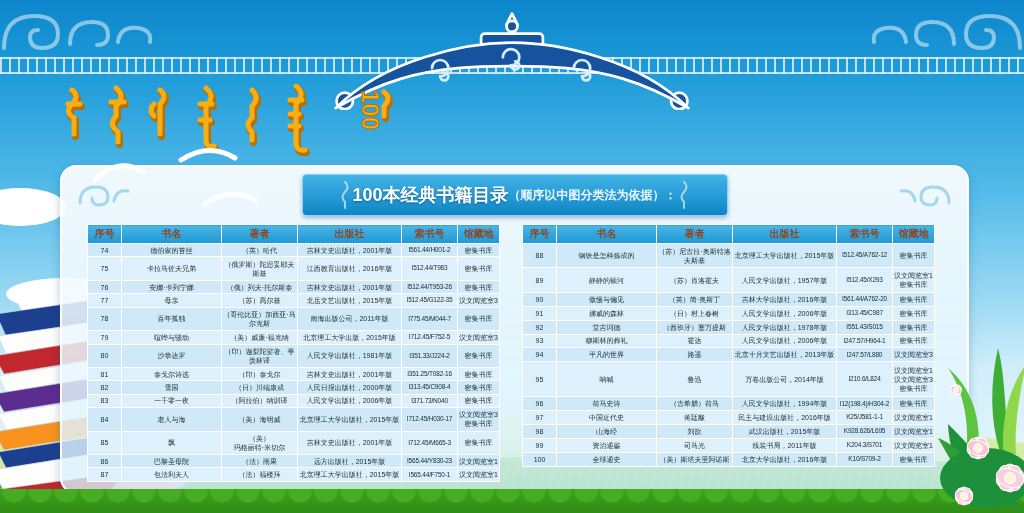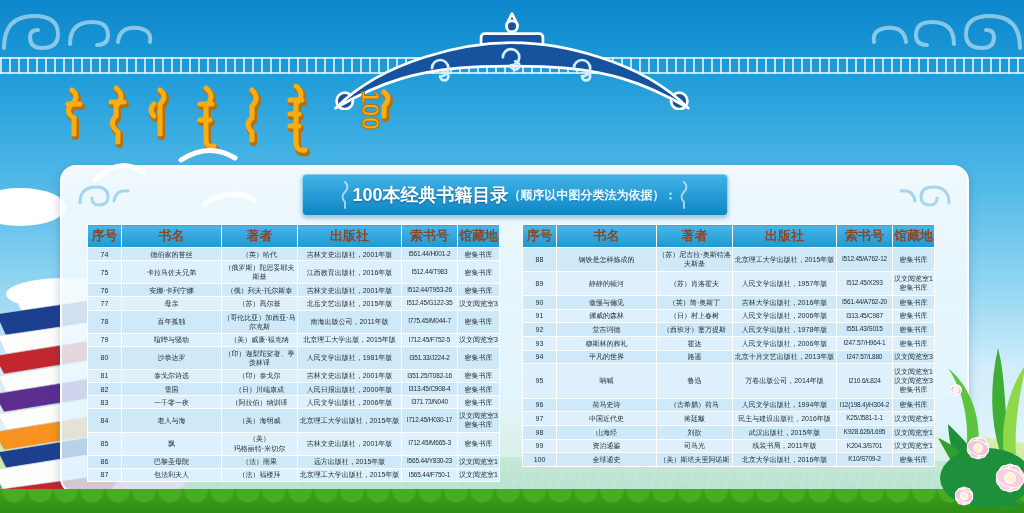--- a/index.html
+++ b/index.html
@@ -47,21 +47,21 @@
           box-shadow:0 2px 4px rgba(10,70,130,.35);}
   .banner-title{font-size:18px;font-weight:900;color:#fff;text-shadow:0 1px 2px rgba(0,40,80,.45);white-space:nowrap;}
   .banner-sub{font-size:12px;font-weight:700;color:#eef9ff;white-space:nowrap;}
   .banner-orn{opacity:.7;}
   .side-orn{position:absolute;top:14px;opacity:.9;}
   .side-orn.l{left:16px;} .side-orn.r{right:16px;transform:scaleX(-1);}
   
   .book-table{position:absolute;top:57px;width:412px;border-collapse:collapse;table-layout:fixed;}
   #left-table{left:25px;height:258px;}
   #right-table{left:460px;height:243px;}
-  .book-table th{background:linear-gradient(180deg,#4ab6e6,#1e98d4);color:#8e4526;font-size:13px;
+  .book-table th{background:linear-gradient(180deg,#4ab6e6,#1e98d4);color:#8e4526;font-size:10px;
                  font-weight:700;padding:2px 0;border:1px solid #fff;}
   .book-table td{background:#cfe9f8;font-size:7px;color:#1d2a33;text-align:center;vertical-align:middle;
                  border:1px solid #fff;padding:1px;line-height:1.3;white-space:pre-line;word-break:break-all;}
   .book-table tr:nth-child(even) td{background:#ddf0fb;}
   .book-table td:nth-child(5){font-size:6.5px;letter-spacing:-.2px;}
 </style>
 </head>
 <body>
 
 <div class="stage">

